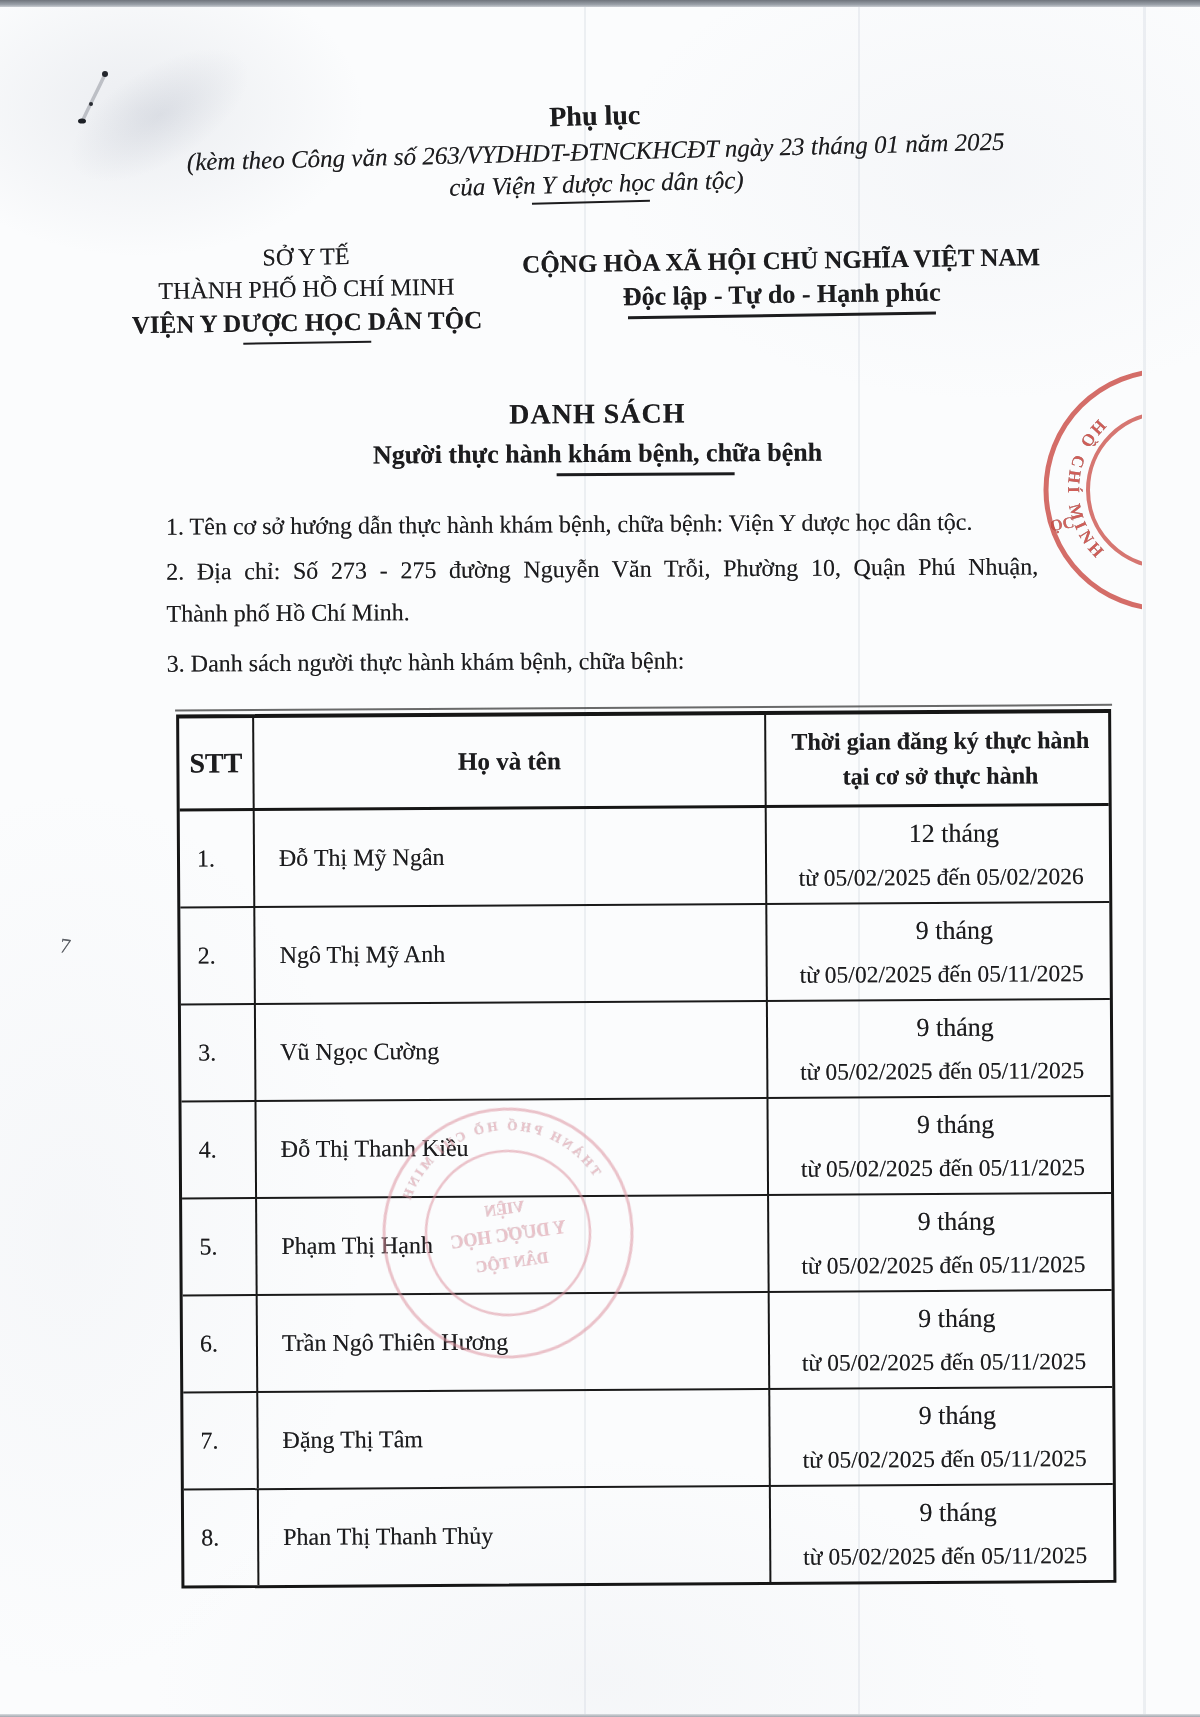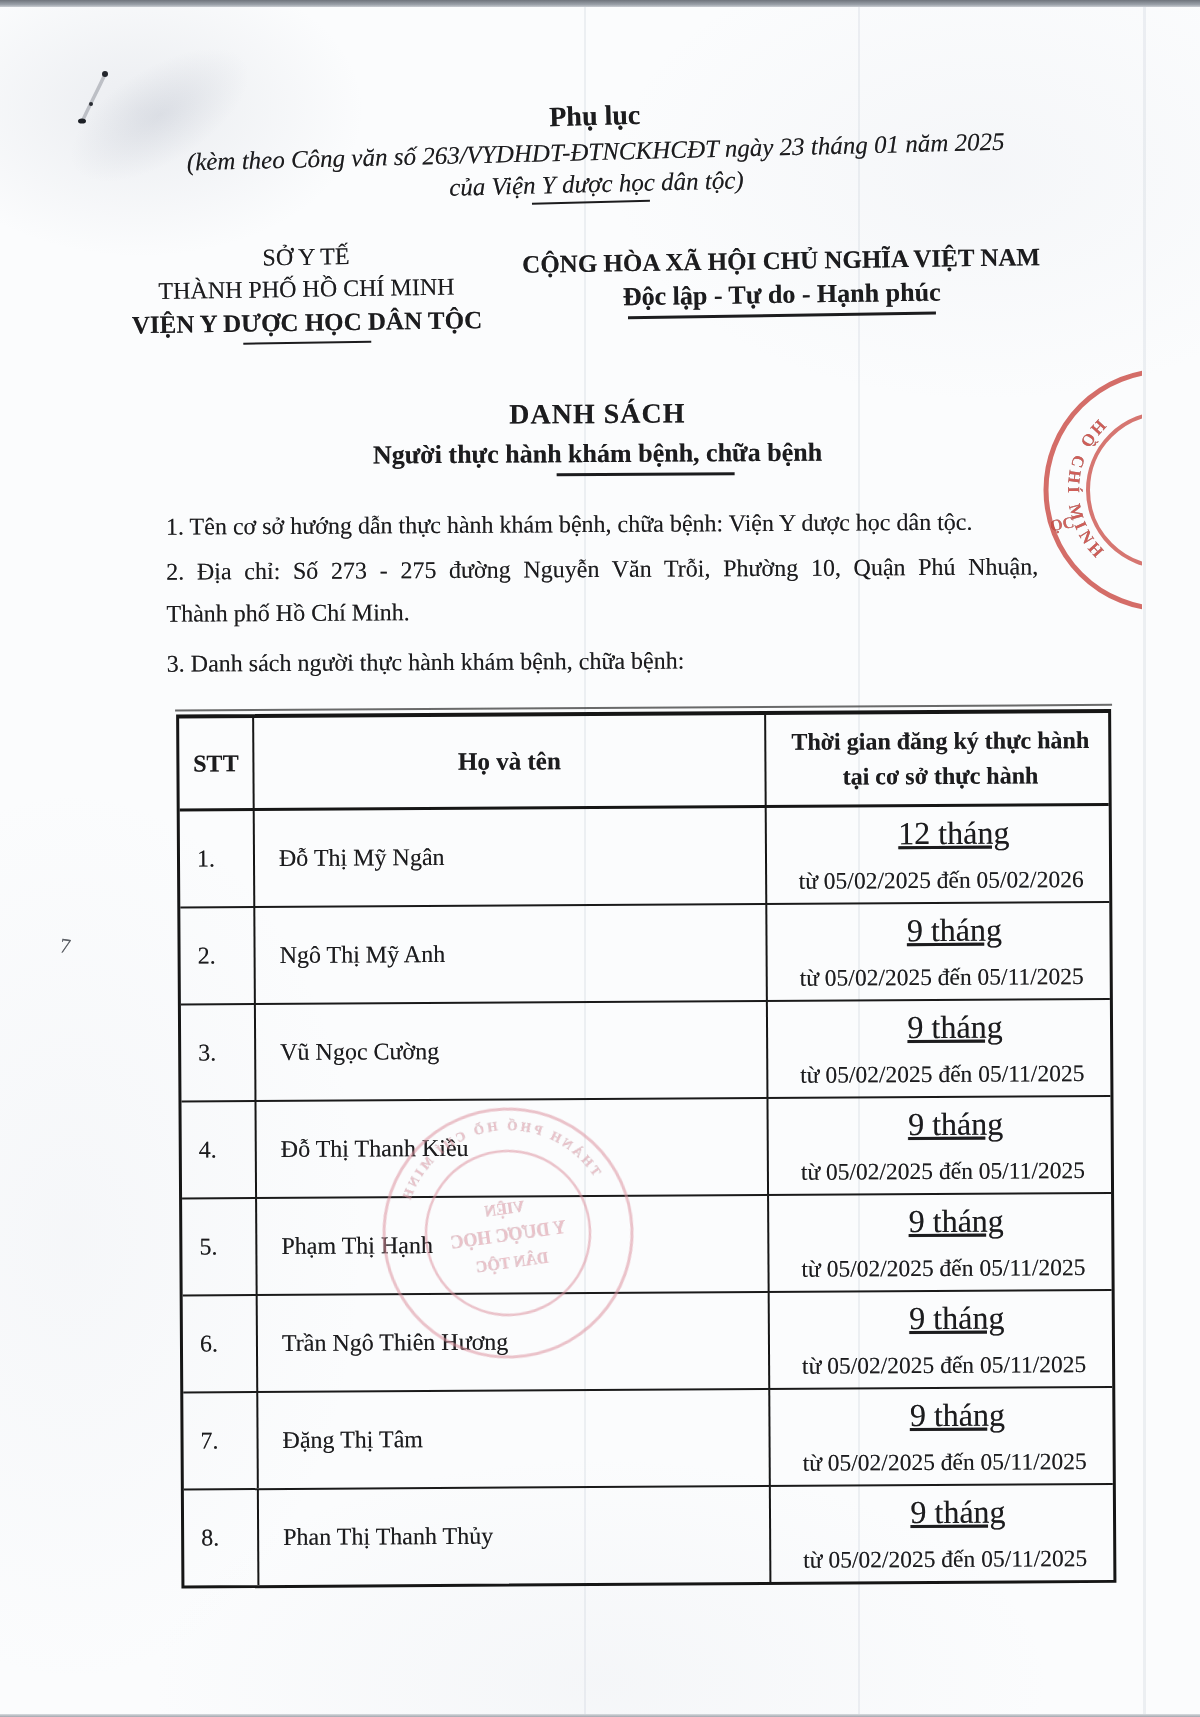--- a/index.html
+++ b/index.html
@@ -48,27 +48,27 @@
   .ptable{position:absolute;left:177px;top:712px;width:935px;box-sizing:border-box;
     border:3px solid #161616;border-top-width:4px;z-index:2;background:transparent;}
   .ptable::before{content:"";position:absolute;left:-4px;right:-4px;top:-9px;height:2px;
     background:#454545;opacity:.8;}
   .thead,.trow{display:grid;grid-template-columns:75px 512px 348px;box-sizing:border-box;}
   .thead{height:93px;border-bottom:3px solid #161616;}
   .trow{height:97px;border-bottom:2px solid #1a1a1a;}
   .trow:last-child{height:95px;border-bottom:none;}
   .cell{box-sizing:border-box;display:flex;align-items:center;}
   .b-r{border-right:2px solid #161616;}
-  .h-stt{justify-content:center;font-weight:bold;font-size:24px;}
+  .h-stt{justify-content:center;font-weight:bold;font-size:28px;}
   .h-name{justify-content:center;font-weight:bold;font-size:25px;}
   .h-time{flex-direction:column;justify-content:center;font-weight:bold;font-size:24px;line-height:35px;text-align:center;}
   .c-stt{padding-left:17px;font-size:24px;}
   .c-name{padding-left:24px;font-size:24px;}
   .c-time{flex-direction:column;justify-content:center;gap:15px;text-align:center;}
-  .dur{font-size:32px;transform:translateX(13px);text-decoration:underline;}
+  .dur{font-size:26px;transform:translateX(13px);}
   .per{font-size:23.5px;}
   
   .edge-stamp{position:absolute;left:1028px;top:368px;width:114px;height:258px;overflow:hidden;
     z-index:5;opacity:.92;}
   .edge-stamp svg{position:absolute;left:0;top:0;}
   .bleed-stamp{position:absolute;left:377px;top:1102px;width:262px;height:262px;z-index:1;
     opacity:.55;filter:blur(.7px);transform:scaleX(-1) rotate(8deg);}
   .scribble{position:absolute;left:68px;top:52px;z-index:3;}
   .smudge{position:absolute;left:40px;top:40px;width:240px;height:150px;
     background:radial-gradient(ellipse 60% 45% at 50% 50%, rgba(158,165,182,.22), transparent 70%);

